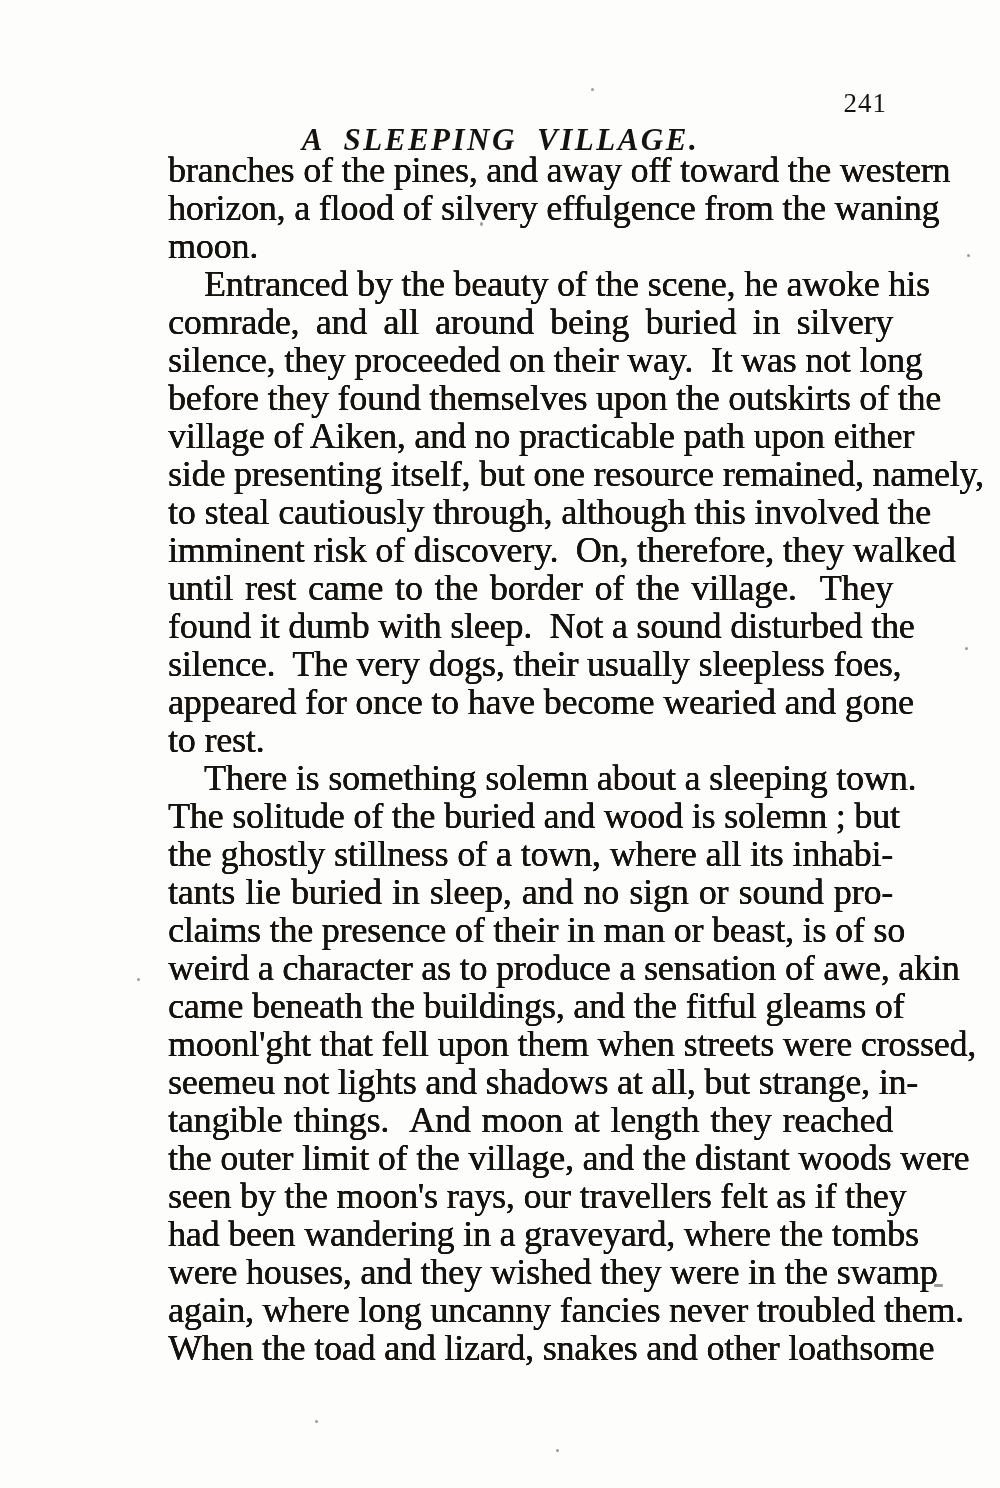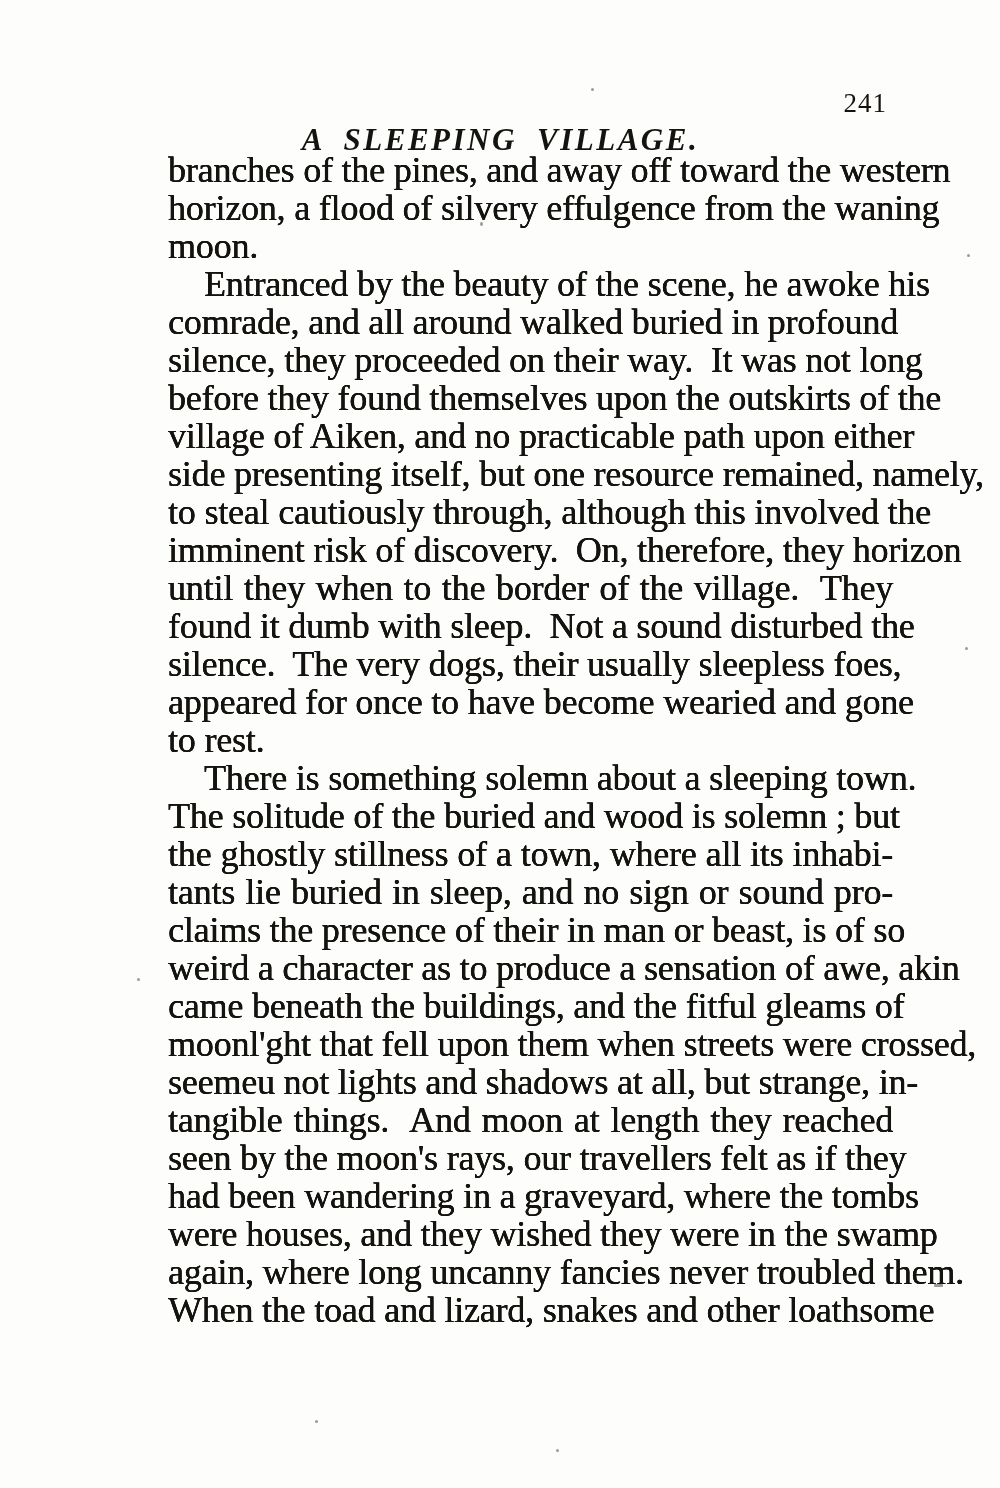--- a/index.html
+++ b/index.html
@@ -73,42 +73,43 @@
 <div class="page">
   <div class="header">
     <div class="running-title">A SLEEPING VILLAGE.</div>
     <div class="page-number">241</div>
   </div>
   <div class="body-text">
       <div class="line">branches of the pines, and away off toward the western</div>
       <div class="line">horizon, a flood of silvery effulgence from the waning</div>
       <div class="line last">moon.</div>
       <div class="line indent">Entranced by the beauty of the scene, he awoke his</div>
-      <div class="line">comrade, and all around walked buried in profound</div>
+      <div class="line">comrade, and all around being buried in silvery</div>
       <div class="line">silence, they proceeded on their way.  It was not long</div>
       <div class="line">before they found themselves upon the outskirts of the</div>
       <div class="line">village of Aiken, and no practicable path upon either</div>
       <div class="line">side presenting itself, but one resource remained, namely,</div>
       <div class="line">to steal cautiously through, although this involved the</div>
-      <div class="line">imminent risk of discovery.  On, therefore, they horizon</div>
-      <div class="line">until they when to the border of the village.  They</div>
+      <div class="line">imminent risk of discovery.  On, therefore, they walked</div>
+      <div class="line">until rest came to the border of the village.  They</div>
       <div class="line">found it dumb with sleep.  Not a sound disturbed the</div>
       <div class="line">silence.  The very dogs, their usually sleepless foes,</div>
       <div class="line">appeared for once to have become wearied and gone</div>
       <div class="line last">to rest.</div>
       <div class="line indent">There is something solemn about a sleeping town.</div>
       <div class="line">The solitude of the buried and wood is solemn ; but</div>
       <div class="line">the ghostly stillness of a town, where all its inhabi-</div>
       <div class="line">tants lie buried in sleep, and no sign or sound pro-</div>
       <div class="line">claims the presence of their in man or beast, is of so</div>
       <div class="line">weird a character as to produce a sensation of awe, akin</div>
       <div class="line">came beneath the buildings, and the fitful gleams of</div>
       <div class="line">moonl'ght that fell upon them when streets were crossed,</div>
       <div class="line">seemeu not lights and shadows at all, but strange, in-</div>
       <div class="line">tangible things.  And moon at length they reached</div>
+      <div class="line">the outer limit of the village, and the distant woods were</div>
       <div class="line">seen by the moon's rays, our travellers felt as if they</div>
       <div class="line">had been wandering in a graveyard, where the tombs</div>
       <div class="line">were houses, and they wished they were in the swamp</div>
       <div class="line">again, where long uncanny fancies never troubled them.</div>
       <div class="line">When the toad and lizard, snakes and other loathsome</div>
     </div>
 <div class="speck" style="left: 591px; top: 88px; width: 3px; height: 3px;"></div>
     <div class="speck" style="left: 480px; top: 222px; width: 3px; height: 4px;"></div>
     <div class="speck" style="left: 967px; top: 254px; width: 3px; height: 3px;"></div>
     <div class="speck" style="left: 965px; top: 647px; width: 3px; height: 3px;"></div>

